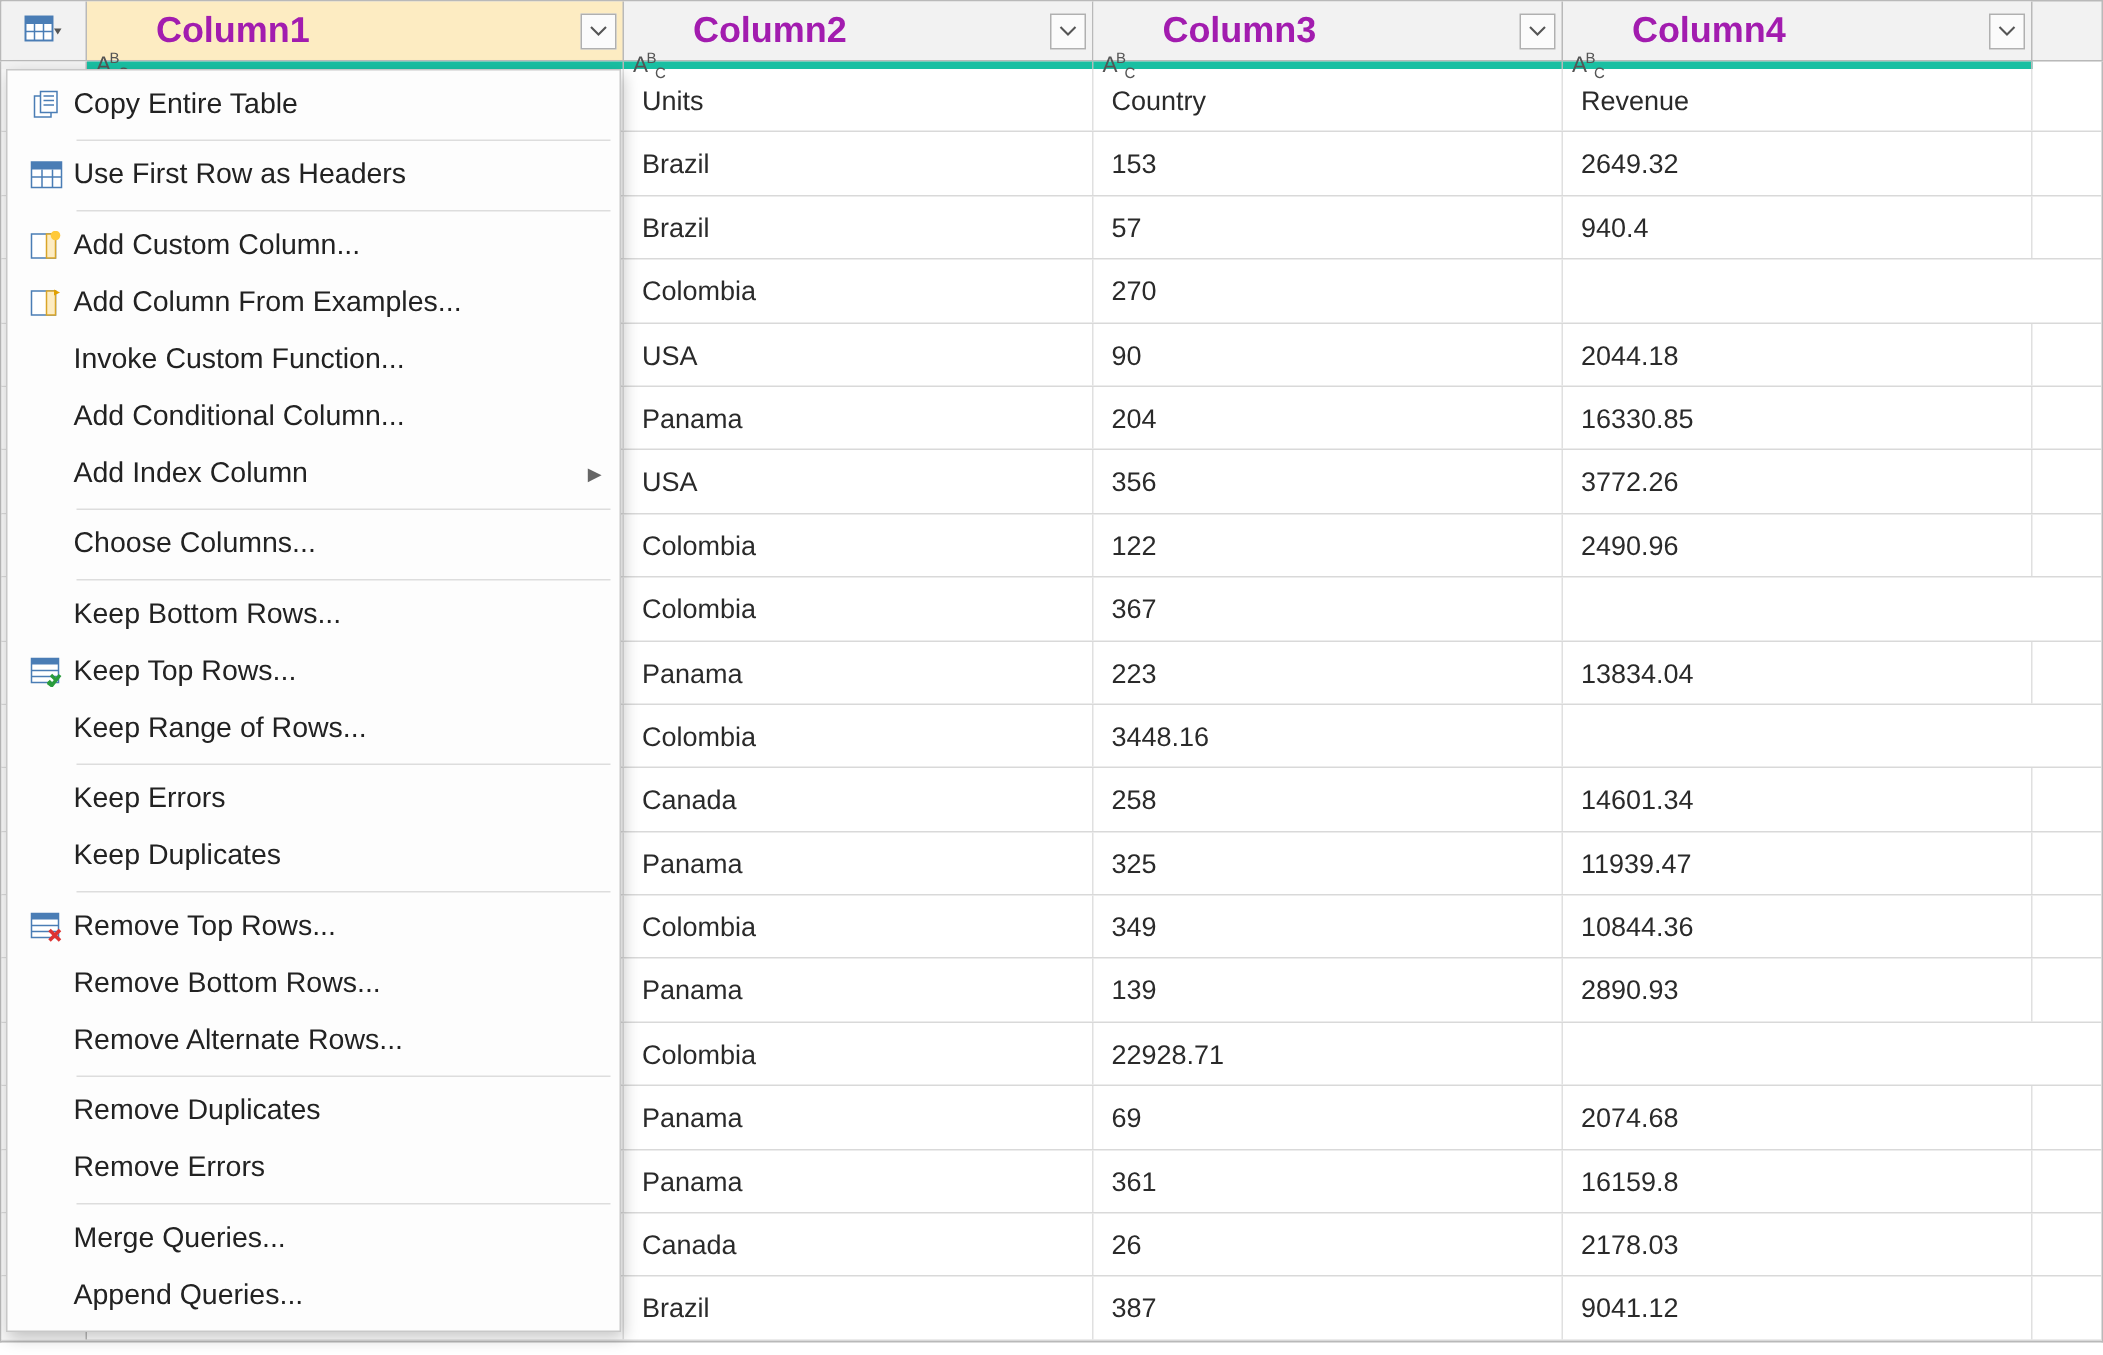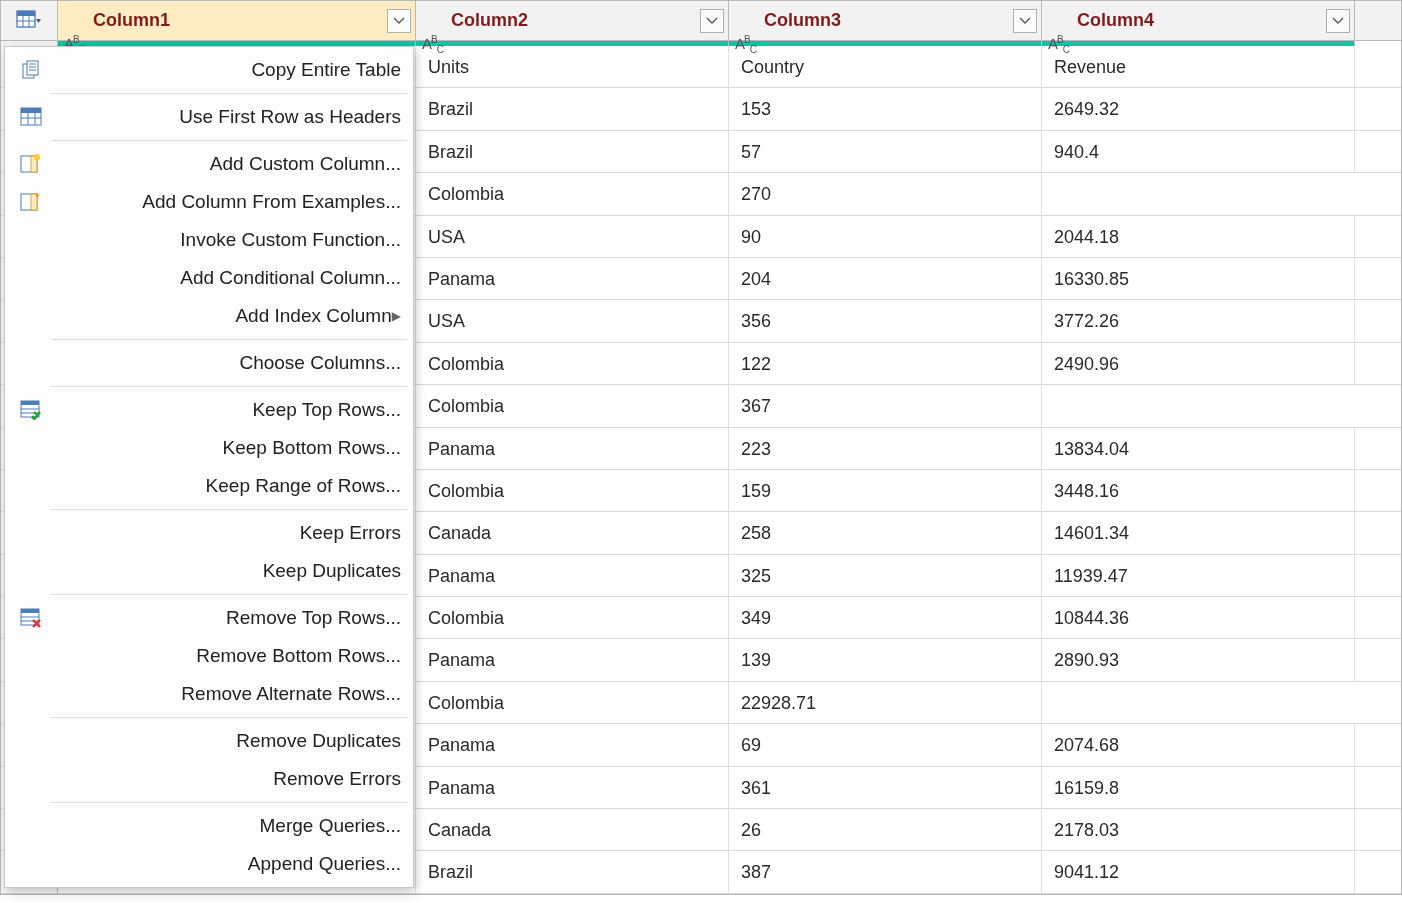--- a/index.html
+++ b/index.html
@@ -52,21 +52,21 @@
     color: #555;
     font-weight: 400;
     letter-spacing: -1px;
     margin-right: 8px;
     font-family: Arial, sans-serif;
     margin-top: 48px;
   }
   .type-ico sup { font-size: 10px; }
   .type-ico sub { font-size: 10px; }
 
-  .hdr-name { flex: 1; font-size: 18px; color: #7f1d1d; font-weight:600;}
+  .hdr-name { flex: 1; font-size: 24px; color: #a21caf; font-weight:600;margin-left:11px;}
   .dd-btn {
     width: 24px; height: 24px;
     border: 1px solid #b0b0b0;
     background: #fbfbfb;
     display: flex; align-items: center; justify-content: center;
   }
   .dd-btn svg { pointer-events:none; }
 
   
   .accent-row { display:flex; height:5px; border-left:1px solid #b9b9b9; border-right:1px solid #b9b9b9;}
@@ -97,21 +97,20 @@
     box-shadow: 2px 4px 10px rgba(0,0,0,.22);
     padding: 4px 0;
     z-index: 50;
   }
   .ctx-item {
     display:flex; align-items:center;
     height:38px;
     padding: 0 12px 0 8px;
     font-size:19px; color:#222;
     position:relative;
-    text-align:right;
   }
   .ctx-ico { width:36px; display:flex; justify-content:center; }
   .ctx-label { flex:1; }
   .ctx-arrow { color:#666; font-size:12px; }
   .ctx-sep { height:1px; background:#ddd; margin:4px 6px 4px 46px; }
 
   .highlight-box {
     position:absolute;
     border:3px solid #e0352b;
     pointer-events:none;
@@ -242,21 +241,20 @@
       <div class="idx"></div>
       <div class="cell c1"></div>
       <div class="cell c2">Panama</div>
       <div class="cell c3">223</div>
       <div class="cell c4">13834.04</div>
     </div>
     <div class="data-row">
       <div class="idx"></div>
       <div class="cell c1"></div>
       <div class="cell c2">Colombia</div>
-      <div class="cell c3">159</div>
       <div class="cell c4">3448.16</div>
     </div>
     <div class="data-row">
       <div class="idx"></div>
       <div class="cell c1"></div>
       <div class="cell c2">Canada</div>
       <div class="cell c3">258</div>
       <div class="cell c4">14601.34</div>
     </div>
     <div class="data-row">
@@ -383,39 +381,39 @@
     <span class="ctx-arrow">▶</span>
   </div>
   <div class="ctx-sep"></div>
 
   <div class="ctx-item">
     <span class="ctx-ico"></span>
     <span class="ctx-label">Choose Columns...</span>
   </div>
   <div class="ctx-sep"></div>
 
+  <div class="ctx-item">
+    <span class="ctx-ico"></span>
+    <span class="ctx-label">Keep Bottom Rows...</span>
+  </div>
   <div class="ctx-item">
     <span class="ctx-ico">
       <svg width="22" height="20" viewBox="0 0 22 20">
         <rect x="1" y="1" width="18" height="16" fill="#fff" stroke="#4a7db5"></rect>
         <rect x="1" y="1" width="18" height="4" fill="#4a7db5"></rect>
         <line x1="1" y1="9" x2="19" y2="9" stroke="#4a7db5"></line>
         <line x1="1" y1="13" x2="19" y2="13" stroke="#4a7db5"></line>
         <path d="M14 12 L18 16 M14 16 L12 18" stroke="#2a9c3c" stroke-width="2.2" fill="none"></path>
         <path d="M12 17 L14.5 19 L20 12" stroke="#2a9c3c" stroke-width="2.4" fill="none"></path>
       </svg>
     </span>
     <span class="ctx-label">Keep Top Rows...</span>
   </div>
   <div class="ctx-item">
     <span class="ctx-ico"></span>
-    <span class="ctx-label">Keep Bottom Rows...</span>
-  </div>
-  <div class="ctx-item">
-    <span class="ctx-ico"></span>
     <span class="ctx-label">Keep Range of Rows...</span>
   </div>
   <div class="ctx-sep"></div>
 
   <div class="ctx-item">
     <span class="ctx-ico"></span>
     <span class="ctx-label">Keep Errors</span>
   </div>
   <div class="ctx-item">
     <span class="ctx-ico"></span>

